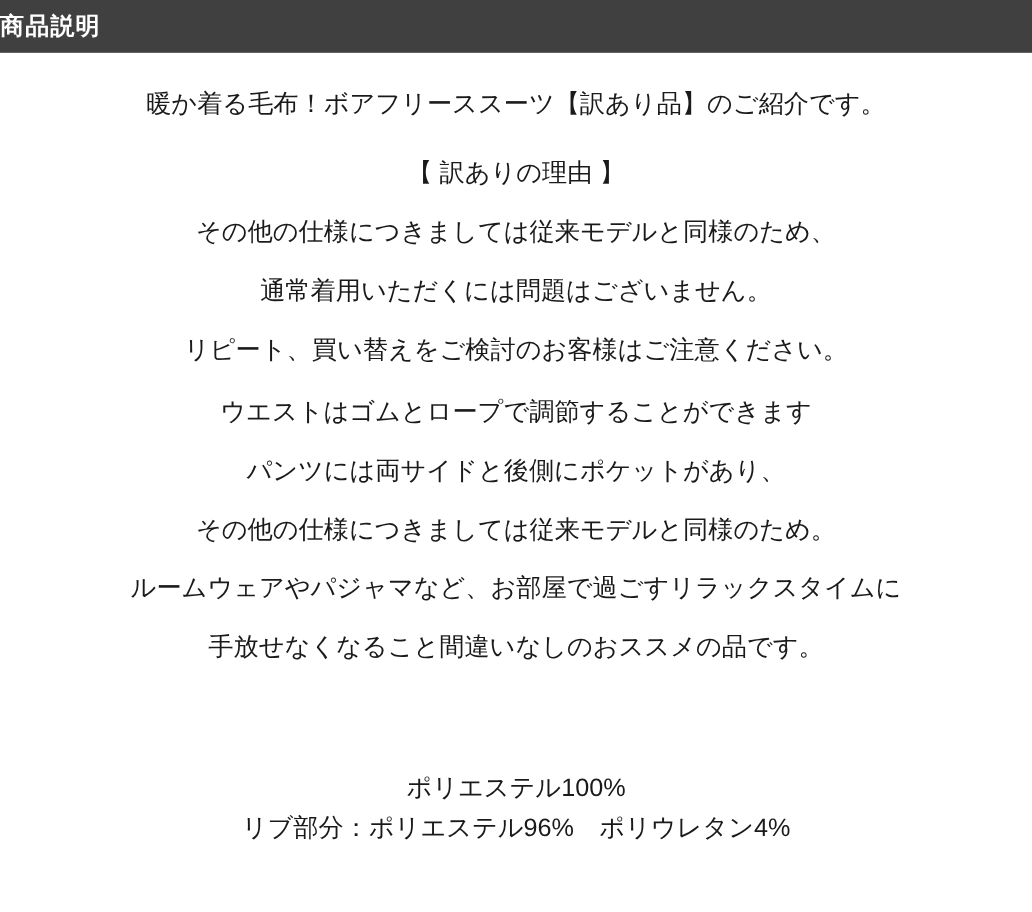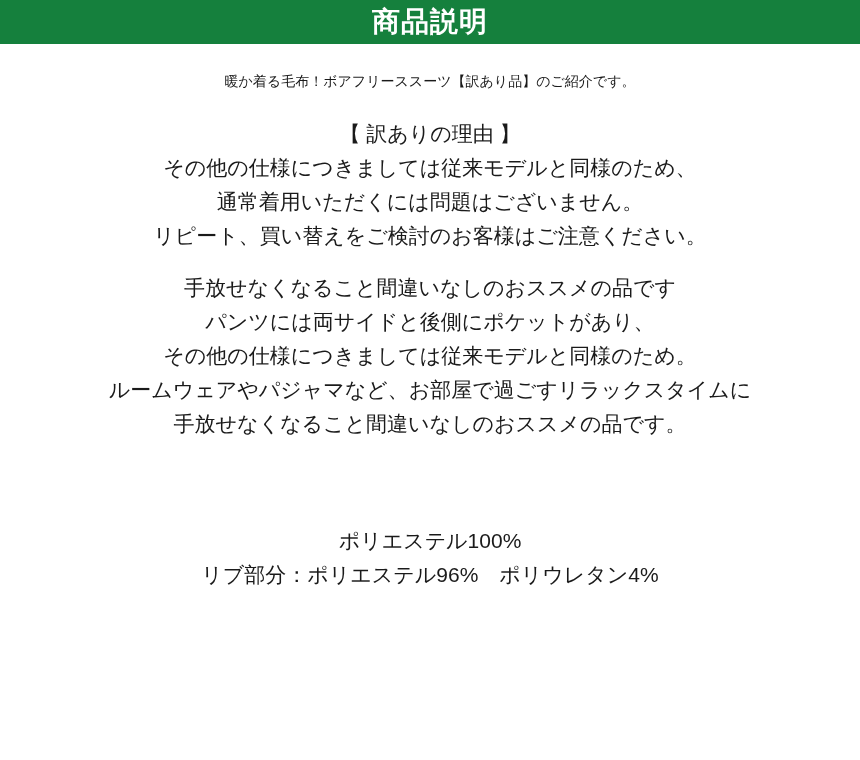--- a/index.html
+++ b/index.html
@@ -14,48 +14,49 @@
     color: #111111;
     overflow: hidden;
   }
   .page {
     width: 860px;
     height: 760px;
     position: relative;
     background: #ffffff;
   }
   .section-header {
-    background: #15803d;
+    background: #404040;
     color: #ffffff;
-    text-align: center;
-    font-size: 28px;
+    text-align: left;
+    font-size: 20px;
     font-weight: bold;
     letter-spacing: 1px;
     line-height: 44px;
     height: 44px;
     width: 100%;
   }
   .section-body {
     text-align: center;
     font-size: 21px;
     line-height: 1.62;
     color: #1a1a1a;
   }
   .lead {
     text-align: center;
     padding-top: 26px;
     padding-bottom: 6px;
-    font-size: 14px;
+    font-size: 21px;
     color: #1a1a1a;
   }
   .block {
     margin-top: 18px;
   }
   .block .line {
     display: block;
+    margin-top: 15px;
   }
   .spacer-desc {
     height: 62px;
   }
   .material-body {
     padding-top: 21px;
   }
   .material-body .line {
     display: block;
   }
@@ -72,21 +73,21 @@
     <div class="lead">暖か着る毛布！ボアフリーススーツ【訳あり品】のご紹介です。</div>
 
     <div class="block">
       <span class="line">【 訳ありの理由 】</span>
       <span class="line">その他の仕様につきましては従来モデルと同様のため、</span>
       <span class="line">通常着用いただくには問題はございません。</span>
       <span class="line">リピート、買い替えをご検討のお客様はご注意ください。</span>
     </div>
 
     <div class="block">
-      <span class="line">手放せなくなること間違いなしのおススメの品です</span>
+      <span class="line">ウエストはゴムとロープで調節することができます</span>
       <span class="line">パンツには両サイドと後側にポケットがあり、</span>
       <span class="line">その他の仕様につきましては従来モデルと同様のため。</span>
       <span class="line">ルームウェアやパジャマなど、お部屋で過ごすリラックスタイムに</span>
       <span class="line">手放せなくなること間違いなしのおススメの品です。</span>
     </div>
 
   </div>
 
   <div class="spacer-desc"></div>
 

